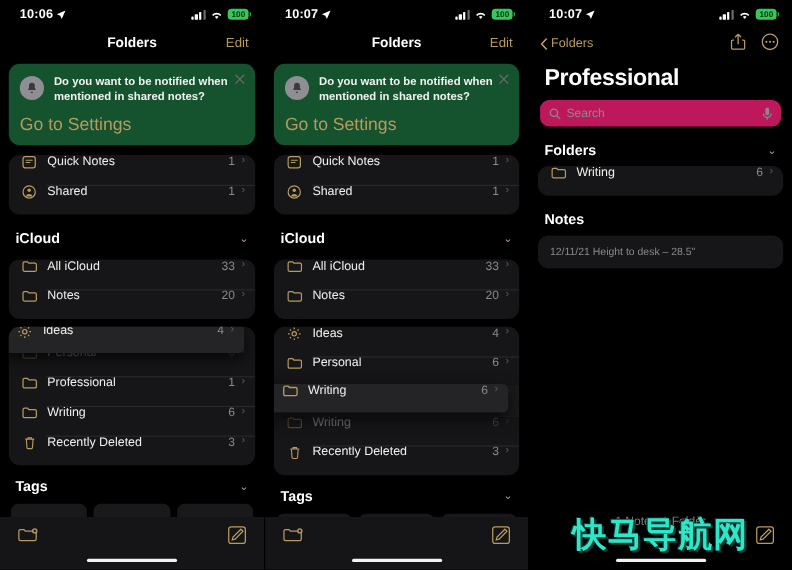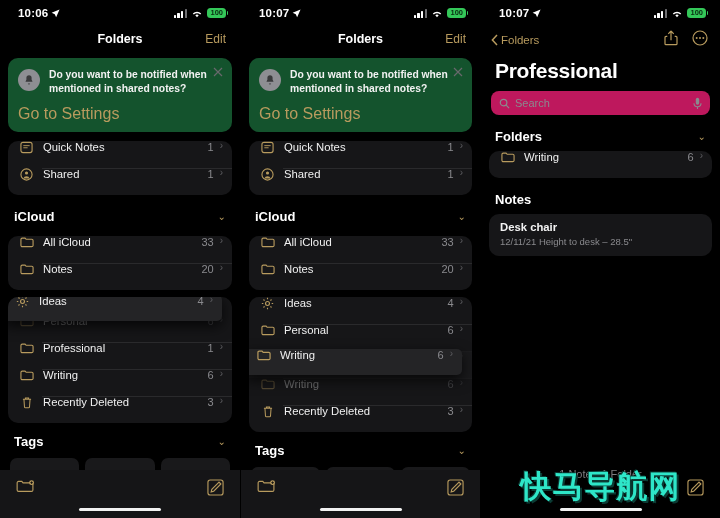--- a/index.html
+++ b/index.html
@@ -595,21 +595,20 @@
         <span class="chev">›</span>
       </div>
     </div>
 
     <div class="sec-header">
       <span class="sec-title">Notes</span>
     </div>
 
     <div class="group tight" style="margin-top:2px;">
       <div class="note-cell">
-        <div class="note-title">Desk chair</div>
         <div class="note-sub">12/11/21  Height to desk – 28.5"</div>
       </div>
     </div>
 
     <div class="footer-count">1 Note · 1 Folder</div>
 
     <div class="toolbar" style="justify-content:flex-end;background:transparent;">
       <span class="tb-ico"><svg width="17" height="17" viewBox="0 0 18 18">
             <rect x="1" y="1" width="16" height="16" rx="2.4" fill="none" stroke="#b89b5e" stroke-width="1.2"></rect>
             <path d="M12.7 3.3 5.1 10.9l-.7 2.7 2.7-.7 7.6-7.6z" fill="none" stroke="#b89b5e" stroke-width="1.2"></path>

